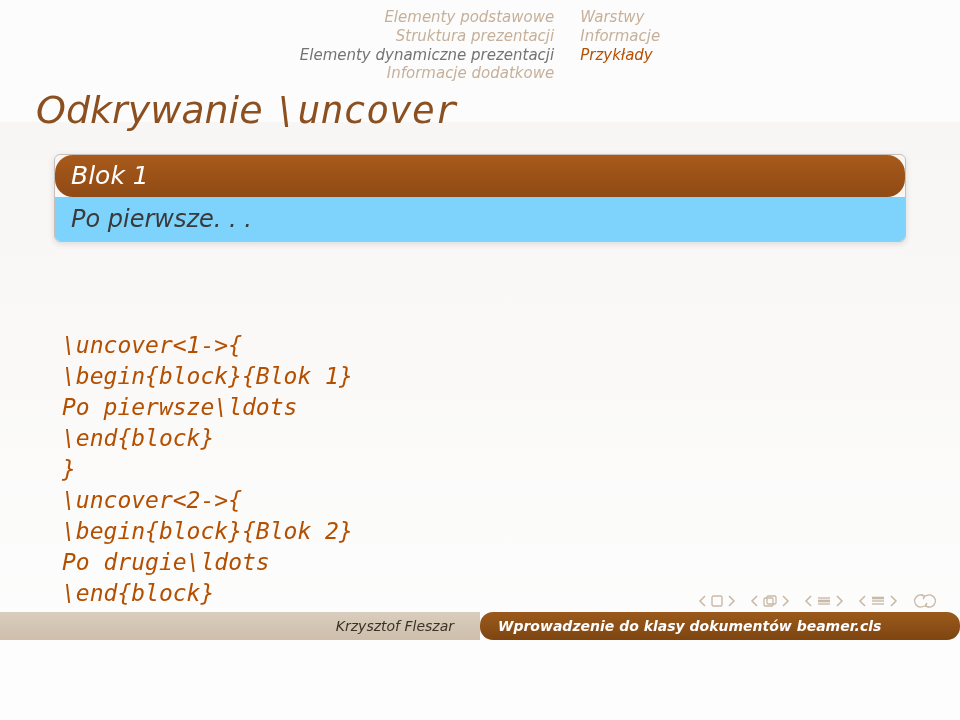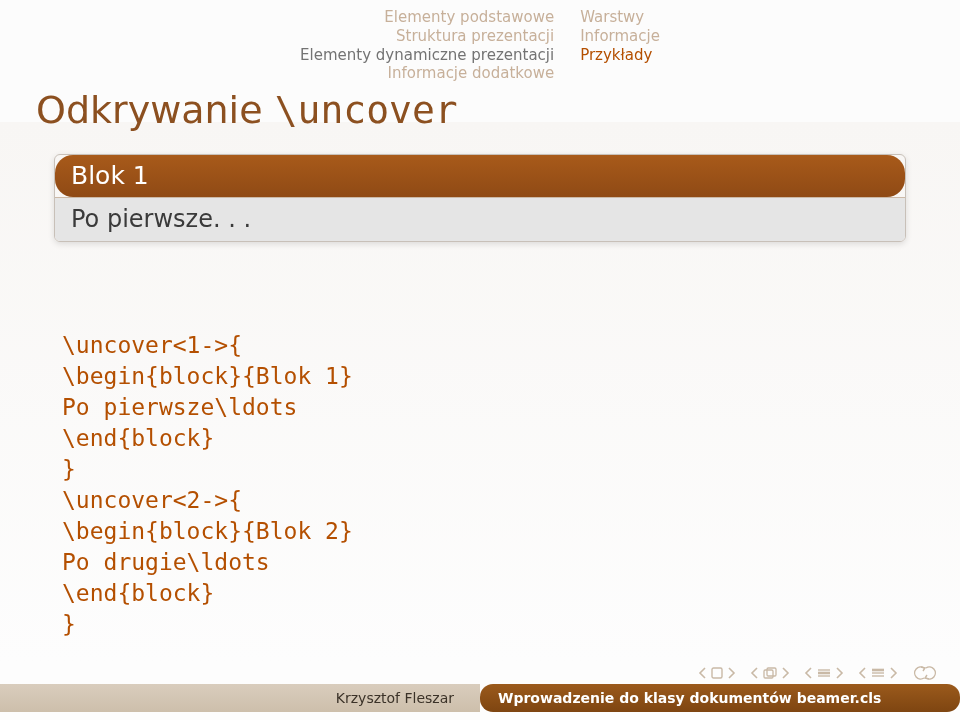--- a/index.html
+++ b/index.html
@@ -6,21 +6,21 @@
   body {
     width: 960px; height: 720px;
     font-family: "Segoe UI", "DejaVu Sans", sans-serif;
     background: linear-gradient(to bottom,
       #fcfcfc 0%, #fcfcfc 17%,
       #f8f6f4 17%, #fdfdfd 92%,
       #fdfdfd 100%);
     position: relative; overflow: hidden;
     color: #333;
   }
-  .slide { width: 960px; height: 712px; position: relative; }
+  .slide { width: 960px; height: 640px; position: relative; font-style: italic; }
 
   
   .topnav {
     position: absolute; top: 8px; left: 0; width: 100%;
     display: flex; justify-content: center;
     font-size: 15px; line-height: 1.25;
   }
   .topnav-inner { display: flex; gap: 26px; }
   .topnav-left  { text-align: right;  color: #c7b09a; }
   .topnav-right { text-align: left;   color: #c7b09a; }
@@ -43,21 +43,21 @@
     overflow: hidden;
     border: 1px solid #c8c0b8;
   }
   .block-title {
     background: linear-gradient(to bottom, #a85a1a, #8f4a15);
     color: #fff; font-size: 25px; font-weight: 400;
     padding: 6px 16px 7px;
     border-radius: 18px;
   }
   .block-body {
-    background: #e5e5e5; color: #3a3a3a; font-size: 24px;
+    background: #7dd3fc; color: #3a3a3a; font-size: 24px;
     padding: 7px 16px 8px;
     border-top: 1px solid #ccb9a7;
   }
 
   
   .code {
     position: absolute; top: 330px; left: 62px;
     font-family: "DejaVu Sans Mono", "Courier New", monospace;
     font-size: 23px; line-height: 1.35;
     color: #b44f00;

